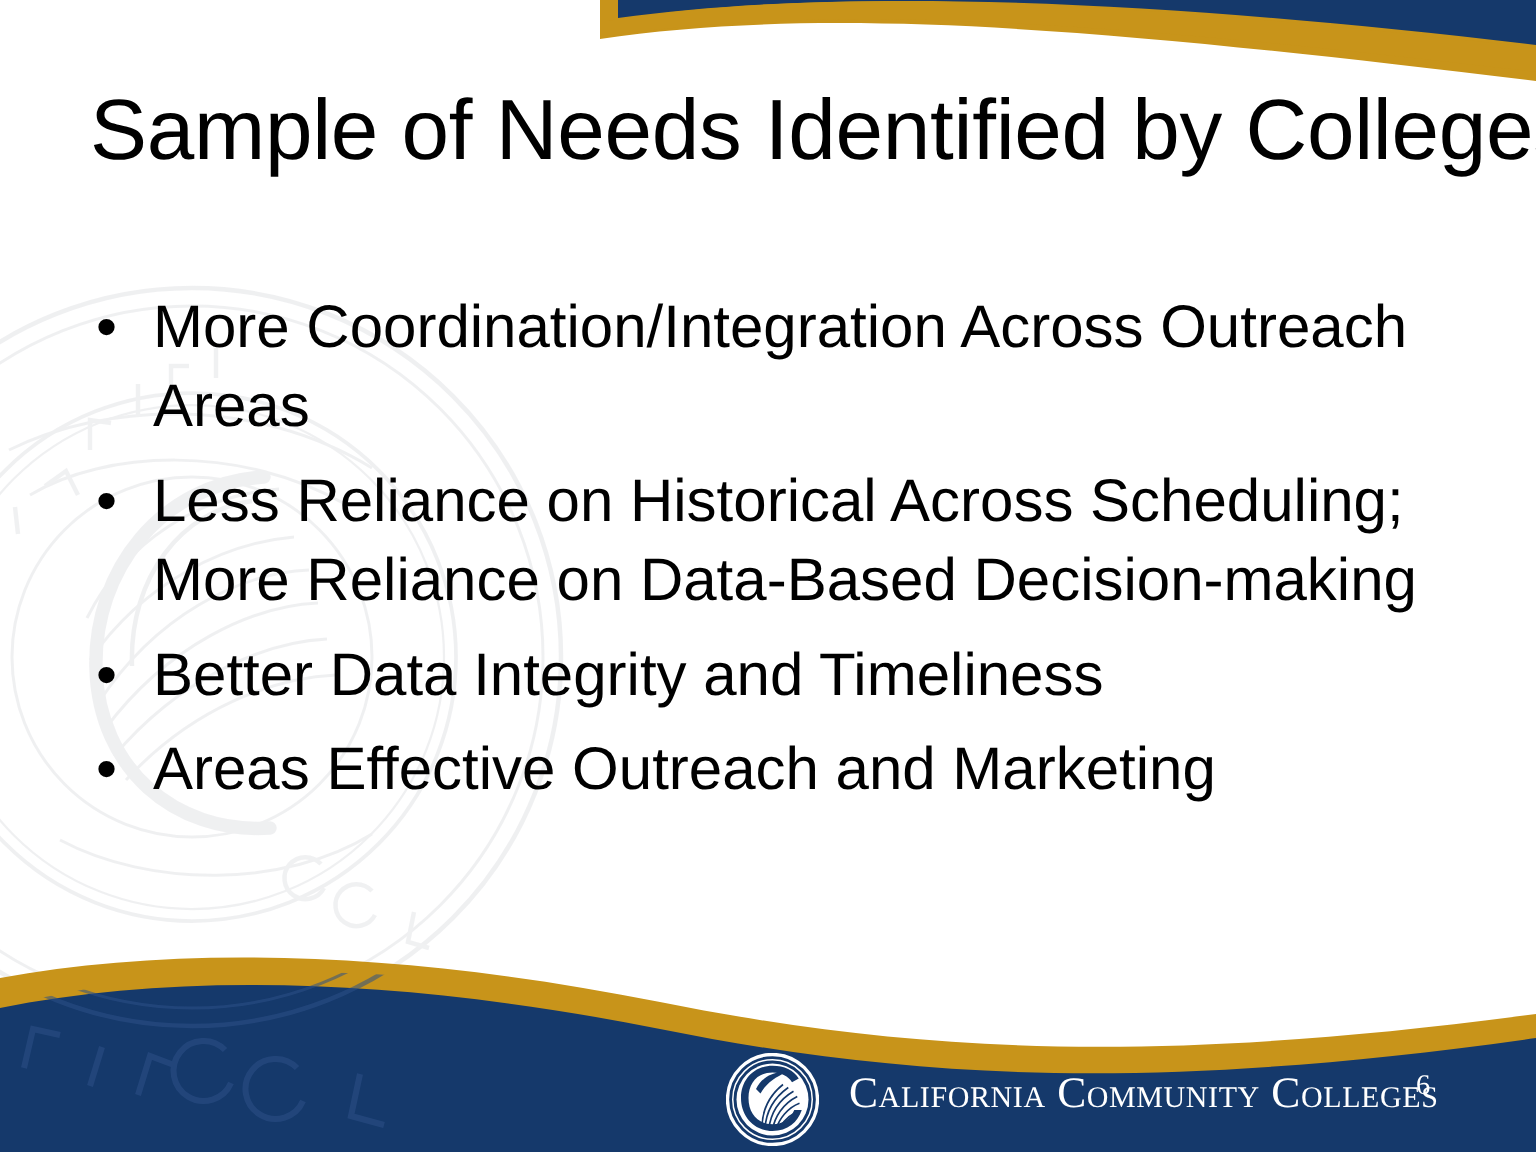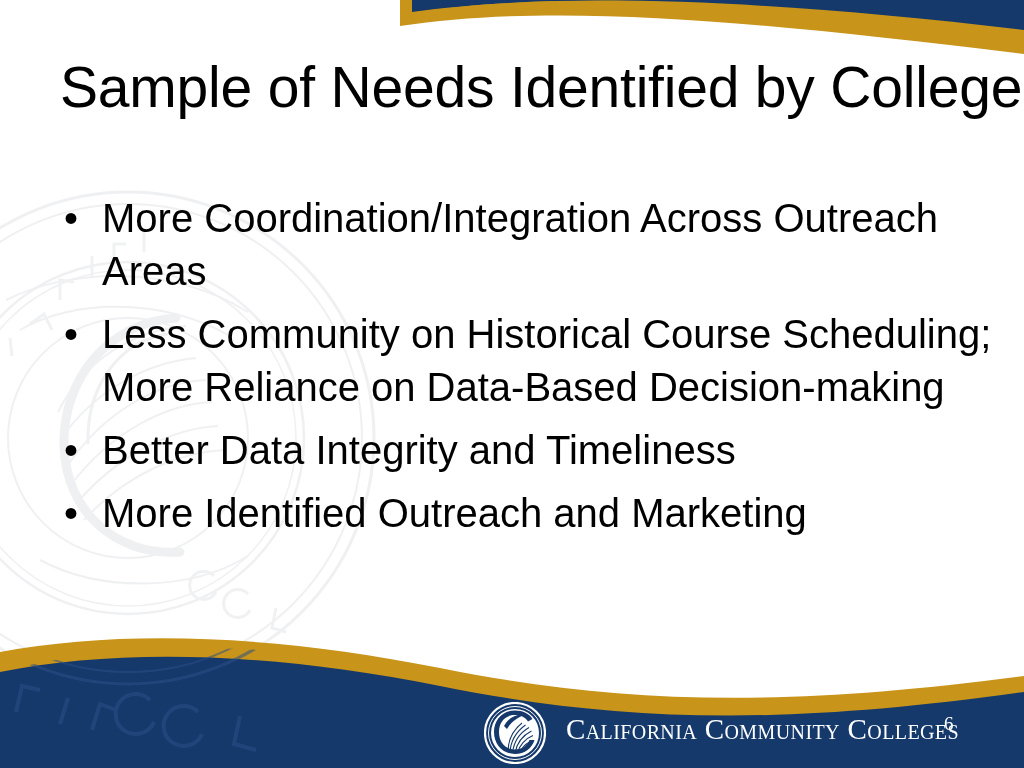--- a/index.html
+++ b/index.html
@@ -185,31 +185,31 @@
 
   <div id="body">
 
     <div class="bullet-row">
       <span class="bullet-mark">•</span>
       <span class="bullet-text">More Coordination/Integration Across Outreach Areas</span>
     </div>
 
     <div class="bullet-row">
       <span class="bullet-mark">•</span>
-      <span class="bullet-text">Less Community on Historical Course Scheduling; More Reliance on Data-Based Decision-making</span>
+      <span class="bullet-text">Less Reliance on Historical Across Scheduling; More Reliance on Data-Based Decision-making</span>
     </div>
 
     <div class="bullet-row">
       <span class="bullet-mark">•</span>
       <span class="bullet-text">Better Data Integrity and Timeliness</span>
     </div>
 
     <div class="bullet-row">
       <span class="bullet-mark">•</span>
-      <span class="bullet-text">More Identified Outreach and Marketing</span>
+      <span class="bullet-text">Areas Effective Outreach and Marketing</span>
     </div>
 
   </div>
 
   <svg id="footer-logo" viewBox="0 0 62 62">
     <circle cx="31" cy="31" r="30" fill="none" stroke="#ffffff" stroke-width="2.2"></circle>
     <circle cx="31" cy="31" r="26.5" fill="none" stroke="#ffffff" stroke-width="1"></circle>
     <circle cx="31" cy="31" r="24" fill="#ffffff"></circle>
     <g fill="#15396B">
       <path d="M31,8.5 C19,8.5 10,17.5 10,30 C10,42.5 19,52 31,52

